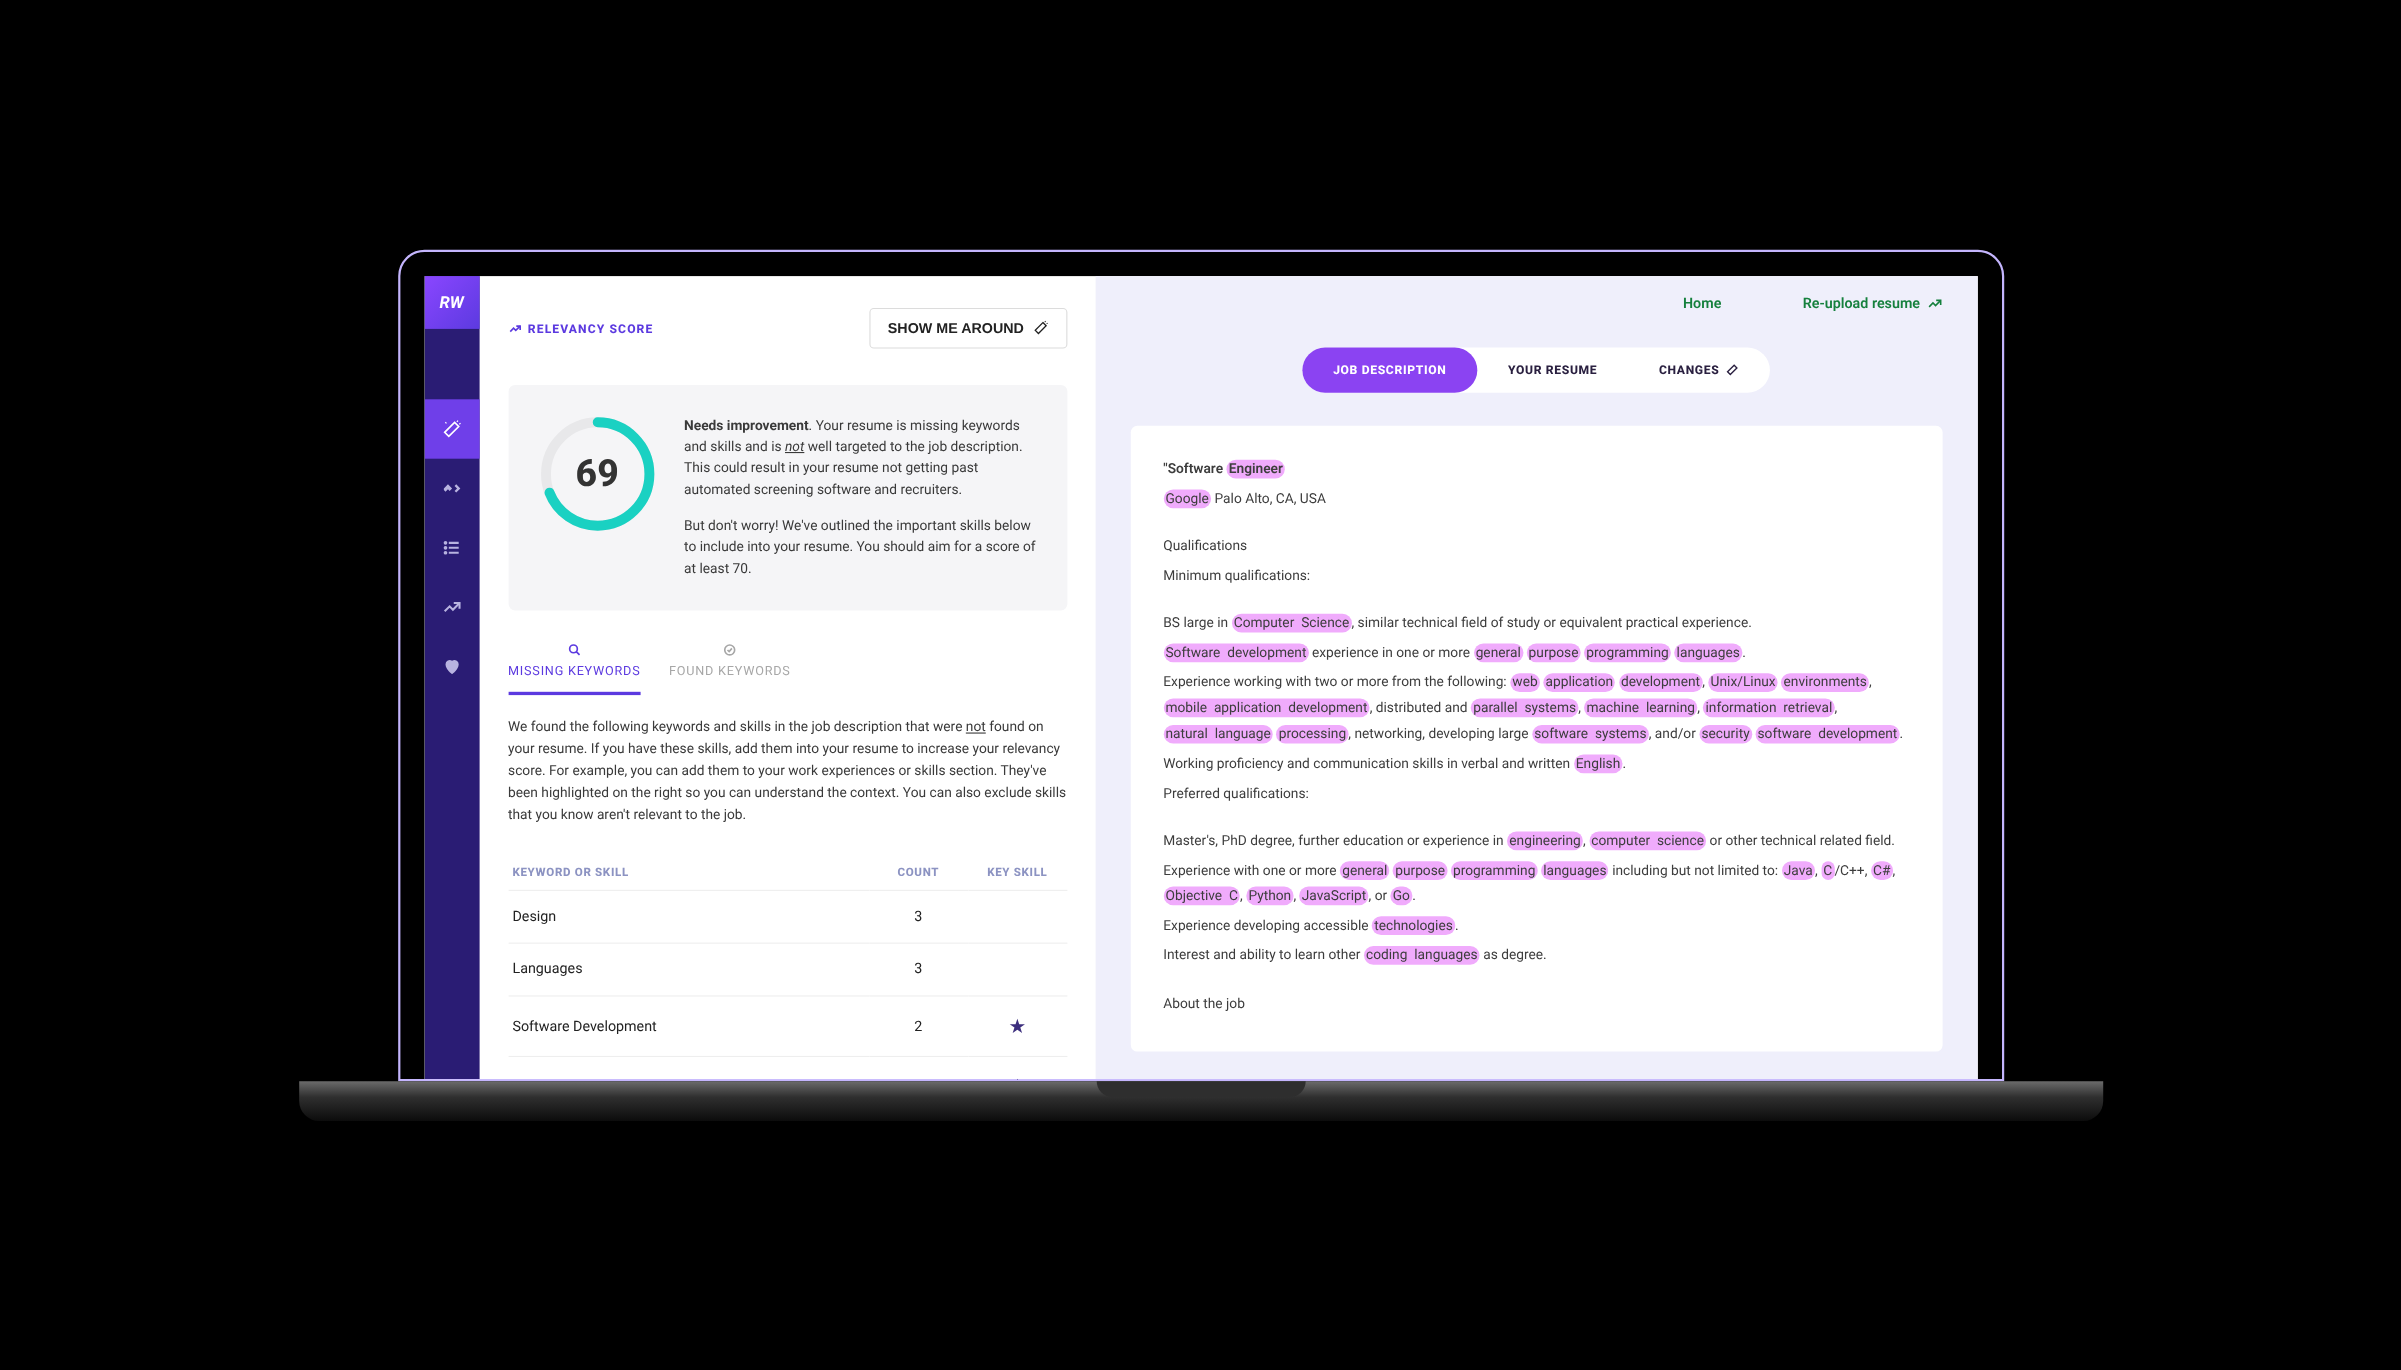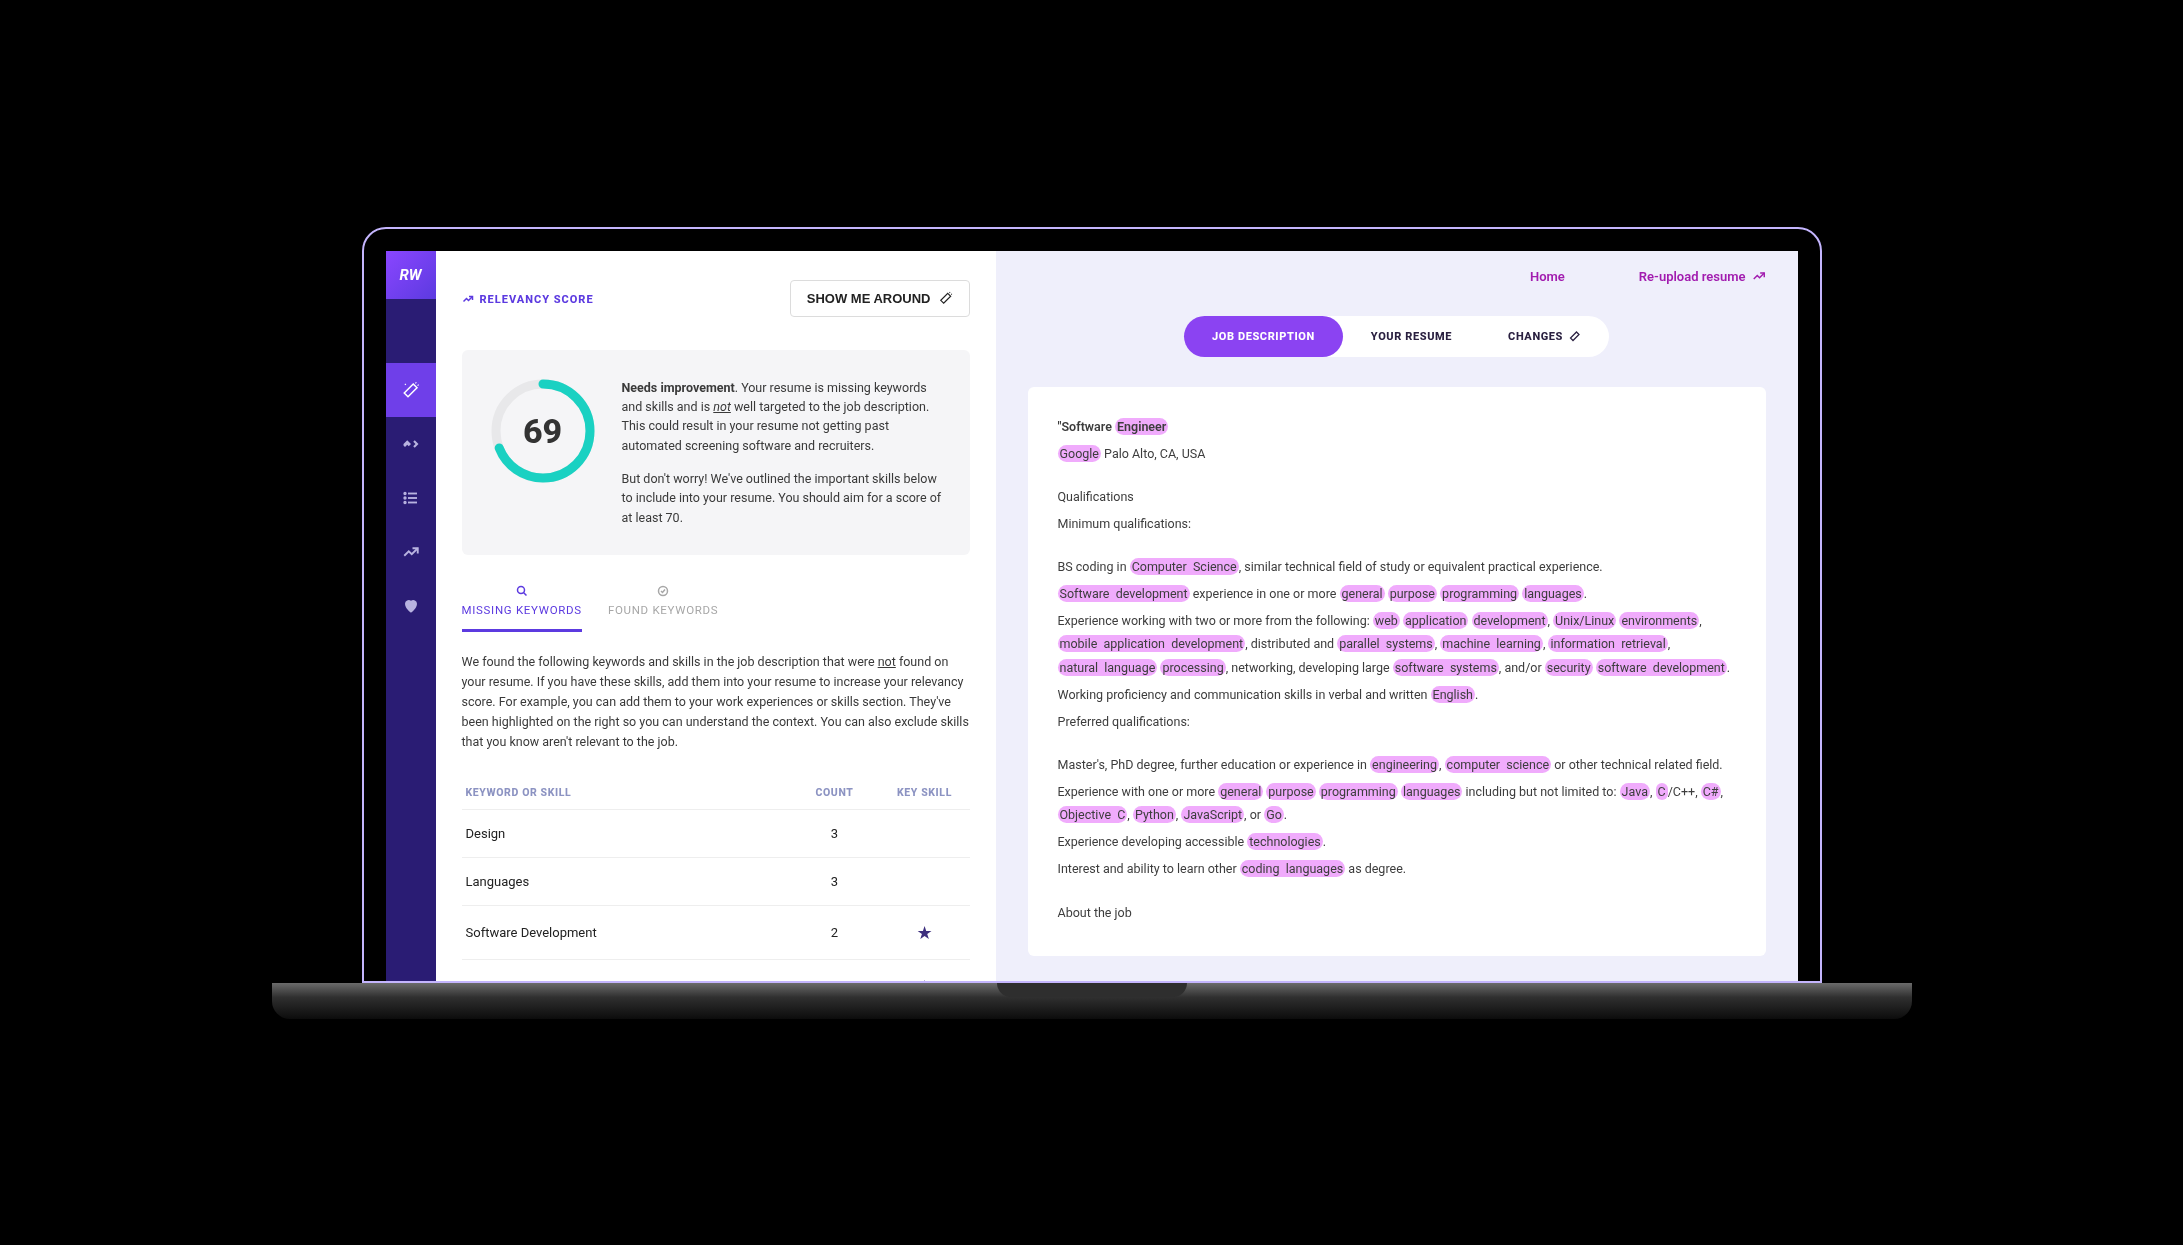--- a/index.html
+++ b/index.html
@@ -134,21 +134,21 @@
   flex:1;
   background:#efeffb;
   padding: 0 0 0 0;
   overflow-y:auto;
 }
 .topbar {
   display:flex; justify-content:flex-end; gap:38px;
   padding: 18px 32px 10px 0;
   font-size:13px; font-weight:600;
 }
-.topbar a { color:#a21caf; cursor:pointer; display:flex; align-items:center; gap:6px;padding-left:36px; }
+.topbar a { color:#15803d; cursor:pointer; display:flex; align-items:center; gap:6px;padding-left:36px; }
 
 .segmented {
   display:flex; justify-content:center; margin: 22px auto 30px;
   background:#fff; border-radius:999px; padding:0; width:fit-content;
 }
 .seg {
   font-size:11px; font-weight:800; letter-spacing:.6px;
   padding:14px 28px; color:#2a2040; cursor:pointer;
   display:flex; align-items:center; gap:6px;
 }
@@ -324,21 +324,21 @@
           </div>
         </div>
 
         <div class="jd-card">
           <p class="jd-title"><span>"Software </span><span class="kw">Engineer</span></p>
           <p><span class="kw">Google</span> <span>Palo Alto, CA, USA</span></p>
           <div class="gap"></div>
           <p>Qualifications</p>
           <p>Minimum qualifications:</p>
           <div class="gap"></div>
-          <p><span>BS coding in </span><span class="kw"><span>Computer</span>&nbsp;&nbsp;<span>Science</span></span><span>, similar technical field of study or equivalent practical experience.</span></p>
+          <p><span>BS large in </span><span class="kw"><span>Computer</span>&nbsp;&nbsp;<span>Science</span></span><span>, similar technical field of study or equivalent practical experience.</span></p>
           <p><span class="kw"><span>Software</span>&nbsp;&nbsp;<span>development</span></span><span> experience in one or more </span><span class="kw">general</span>&nbsp;<span class="kw">purpose</span>&nbsp;<span class="kw">programming</span> <span class="kw">languages</span><span>.</span></p>
           <p><span>Experience working with two or more from the following: </span><span class="kw">web</span>&nbsp;<span class="kw">application</span>&nbsp;<span class="kw">development</span><span>, </span><span class="kw"><span>Unix</span><span>/</span><span>Linux</span></span>&nbsp;<span class="kw">environments</span><span>, </span><span class="kw"><span>mobile</span>&nbsp;&nbsp;<span>application</span>&nbsp;&nbsp;<span>development</span></span><span>, distributed and </span><span class="kw"><span>parallel</span>&nbsp;&nbsp;<span>systems</span></span><span>, </span><span class="kw"><span>machine</span>&nbsp;&nbsp;<span>learning</span></span><span>, </span><span class="kw"><span>information</span>&nbsp;&nbsp;<span>retrieval</span></span><span>, </span><span class="kw"><span>natural</span>&nbsp;&nbsp;<span>language</span></span> <span class="kw">processing</span><span>, networking, developing large </span><span class="kw"><span>software</span>&nbsp;&nbsp;<span>systems</span></span><span>, and/or </span><span class="kw">security</span> <span class="kw"><span>software</span>&nbsp;&nbsp;<span>development</span></span><span>.</span></p>
           <p><span>Working proficiency and communication skills in verbal and written </span><span class="kw">English</span><span>.</span></p>
           <p>Preferred qualifications:</p>
           <div class="gap"></div>
           <p><span>Master's, PhD degree, further education or experience in </span><span class="kw">engineering</span><span>, </span><span class="kw"><span>computer</span>&nbsp;&nbsp;<span>science</span></span><span> or other technical related field.</span></p>
           <p><span>Experience with one or more </span><span class="kw">general</span>&nbsp;<span class="kw">purpose</span>&nbsp;<span class="kw">programming</span>&nbsp;<span class="kw">languages</span><span> including but not limited to: </span><span class="kw">Java</span><span>, </span><span class="kw">C</span><span>/C++, </span><span class="kw">C#</span><span>, </span><span class="kw"><span>Objective</span>&nbsp;&nbsp;<span>C</span></span><span>, </span><span class="kw">Python</span><span>, </span><span class="kw">JavaScript</span><span>, or </span><span class="kw">Go</span><span>.</span></p>
           <p><span>Experience developing accessible </span><span class="kw">technologies</span><span>.</span></p>
           <p><span>Interest and ability to learn other </span><span class="kw"><span>coding</span>&nbsp;&nbsp;<span>languages</span></span><span> as degree.</span></p>
           <div class="gap"></div>

